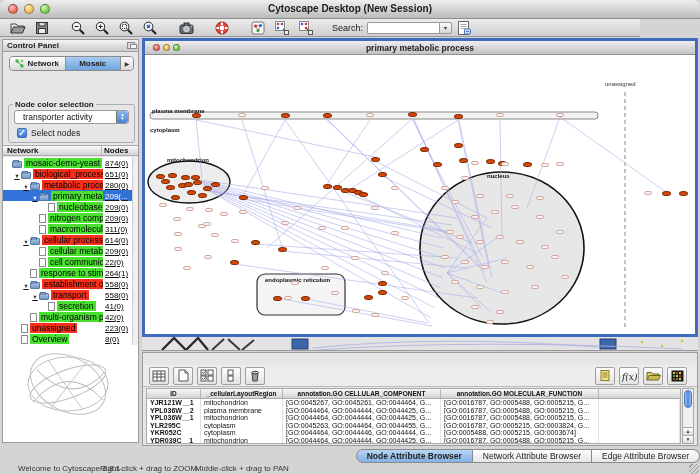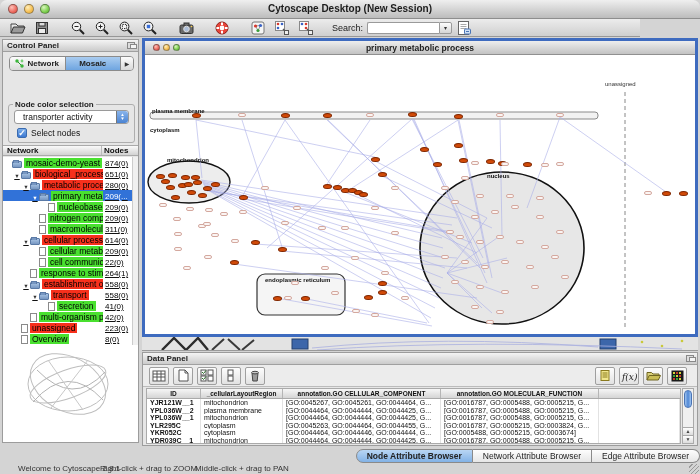--- a/index.html
+++ b/index.html
@@ -626,24 +626,20 @@
     <rect x="150" y="2" width="16" height="10" fill="#3c66aa" stroke="#24406e"></rect>
     <rect x="458" y="2" width="16" height="10" fill="#3c66aa" stroke="#24406e"></rect>
     <path d="M170 11 Q300 -2 456 10 M175 13 Q330 2 540 12" fill="none" stroke="#aab0e0" stroke-width="1" opacity=".8"></path>
     <circle cx="500" cy="5" r="1.3" fill="#c9c93a"></circle>
       <circle cx="520" cy="9" r="1.3" fill="#c9c93a"></circle>
       <circle cx="540" cy="4" r="1.3" fill="#c9c93a"></circle>
   </svg>
 </div>
 
 <div id="data-panel">
-  <div class="panel-header">
-    <span>Data Panel</span>
-    <span class="float-icon"></span>
-  </div>
   <div id="dp-toolbar">
     <span class="dbtn">
         <svg width="14" height="12" viewBox="0 0 14 12">
           <rect x="1" y="1" width="12" height="10" fill="#fff" stroke="#555"></rect>
           <line x1="1" y1="4" x2="13" y2="4" stroke="#555"></line>
           <line x1="1" y1="7" x2="13" y2="7" stroke="#555"></line>
           <line x1="5" y1="1" x2="5" y2="11" stroke="#555"></line>
           <line x1="9" y1="1" x2="9" y2="11" stroke="#555"></line>
         </svg>
       </span>

